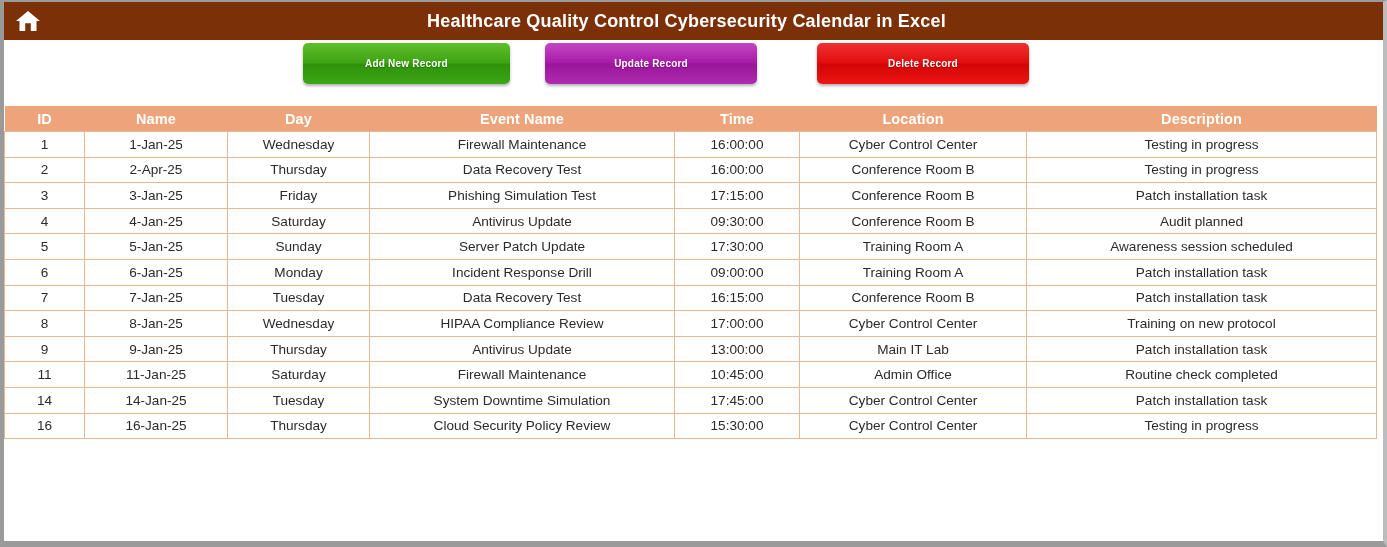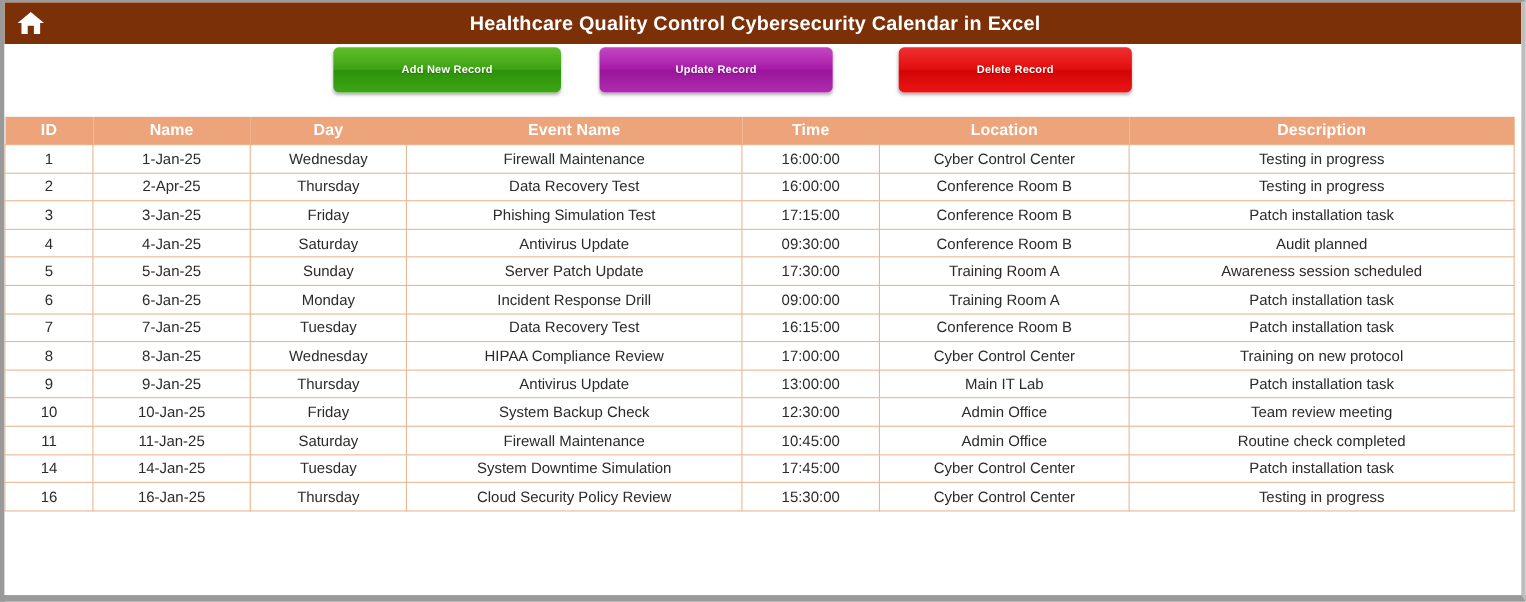--- a/index.html
+++ b/index.html
@@ -265,29 +265,20 @@
           <tr>
             <td>9</td>
             <td>9-Jan-25</td>
             <td>Thursday</td>
             <td>Antivirus Update</td>
             <td>13:00:00</td>
             <td>Main IT Lab</td>
             <td>Patch installation task</td>
           </tr>
           <tr>
-            <td>10</td>
-            <td>10-Jan-25</td>
-            <td>Friday</td>
-            <td>System Backup Check</td>
-            <td>12:30:00</td>
-            <td>Admin Office</td>
-            <td>Team review meeting</td>
-          </tr>
-          <tr>
             <td>11</td>
             <td>11-Jan-25</td>
             <td>Saturday</td>
             <td>Firewall Maintenance</td>
             <td>10:45:00</td>
             <td>Admin Office</td>
             <td>Routine check completed</td>
           </tr>
           <tr>
             <td>14</td>

